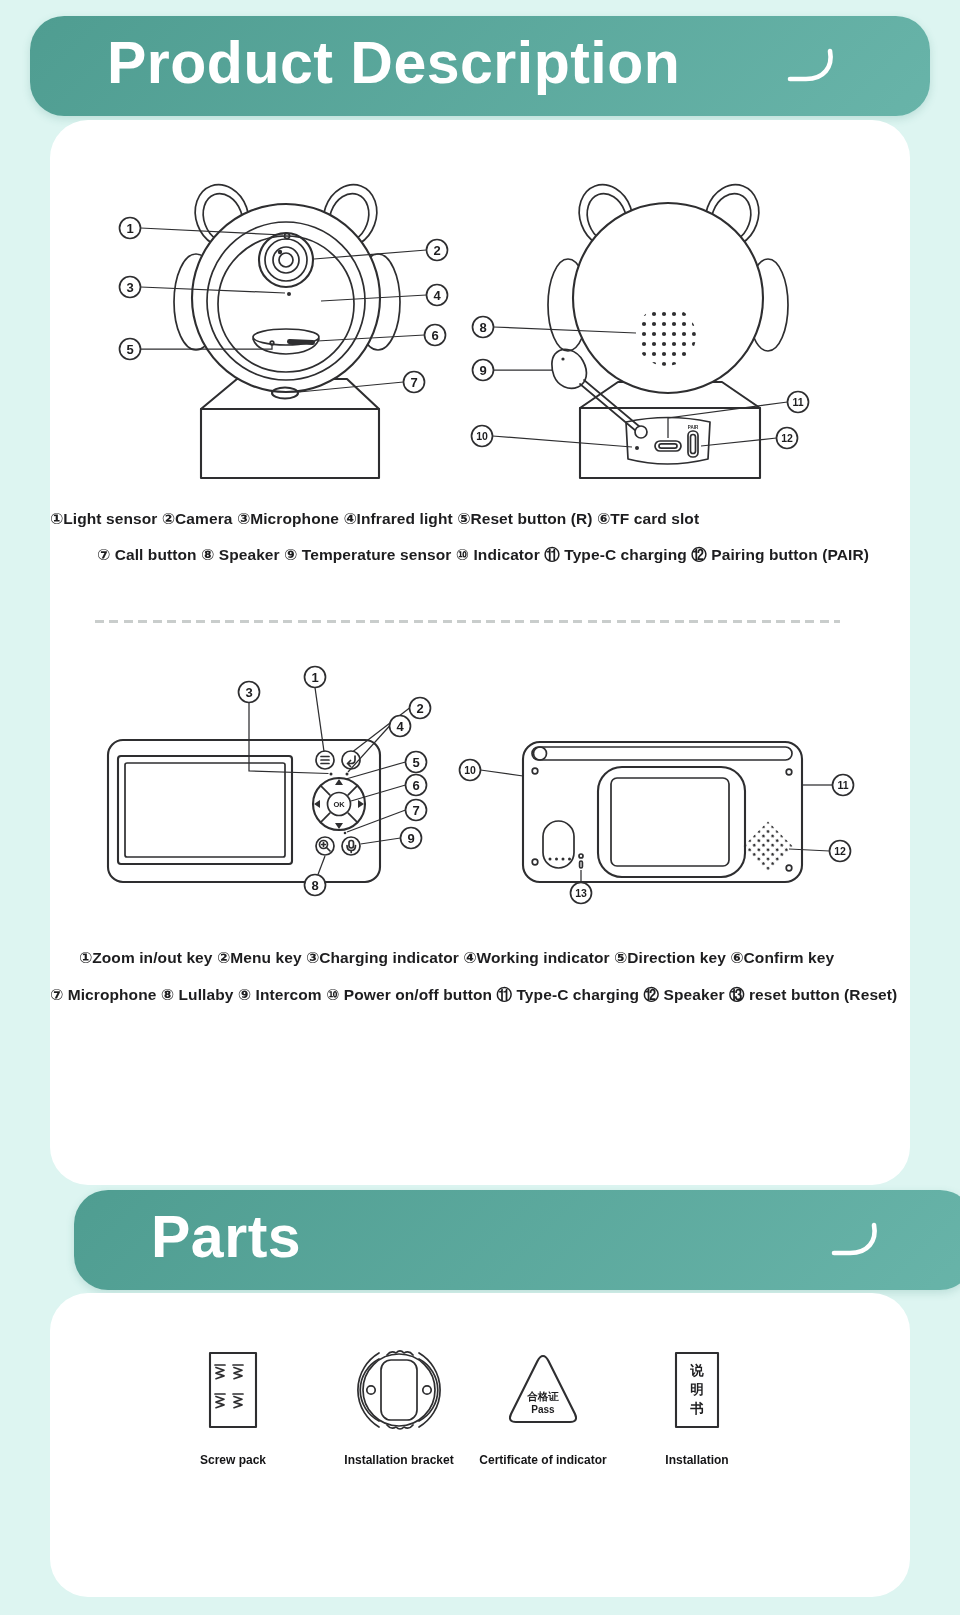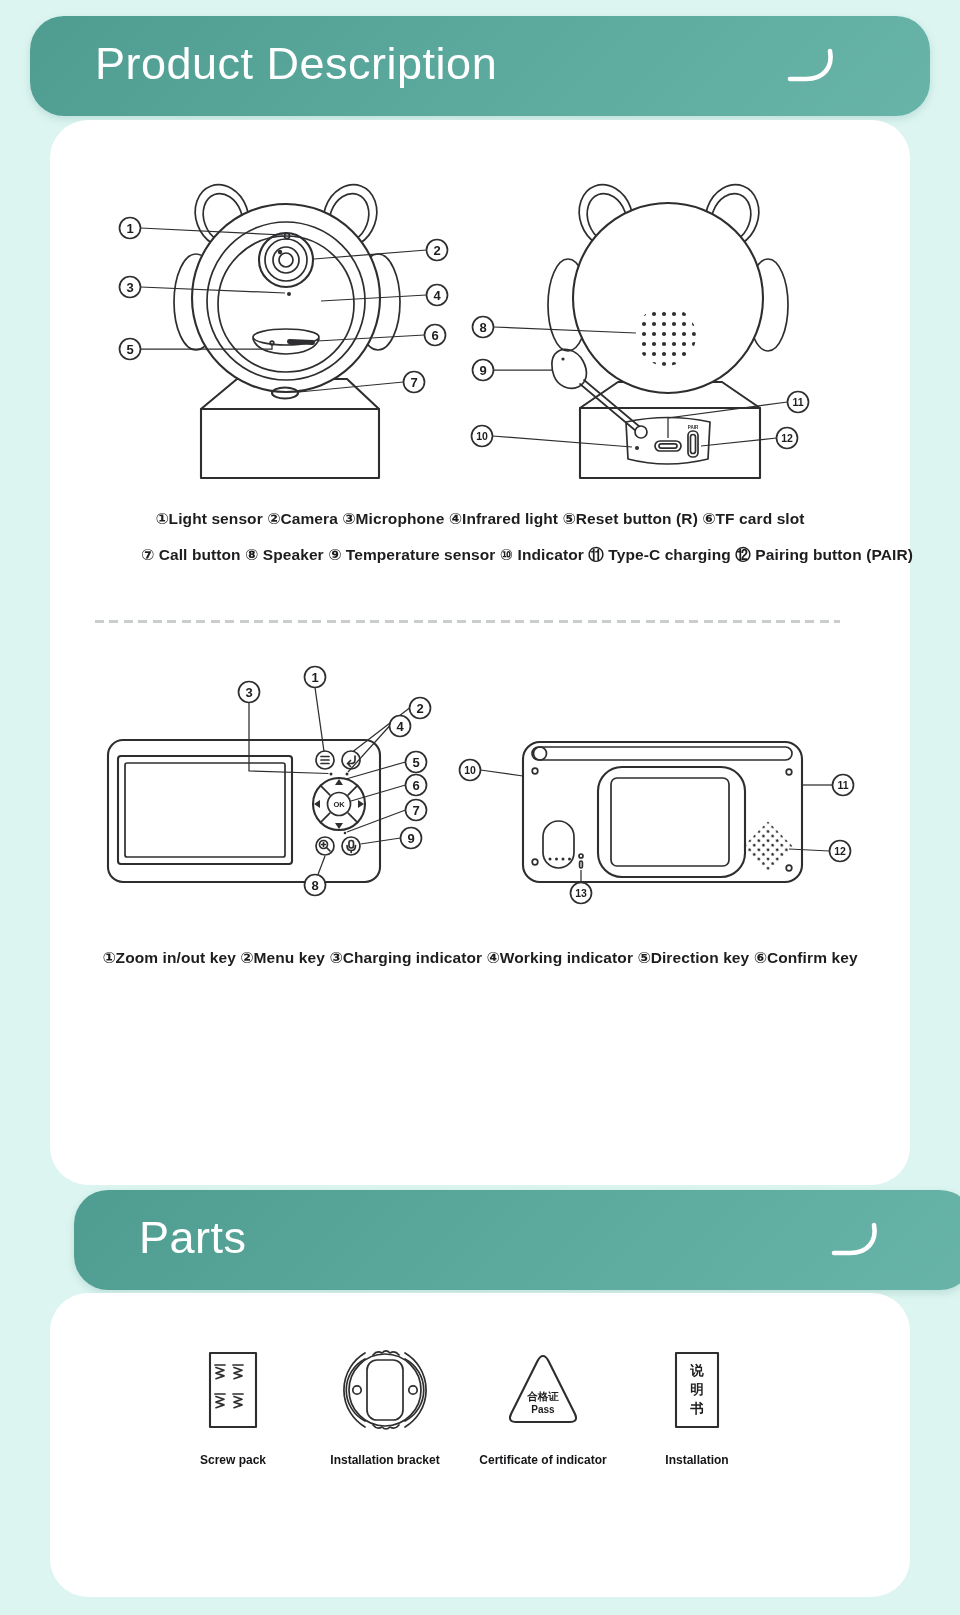--- a/index.html
+++ b/index.html
@@ -1,33 +1,33 @@
 <!DOCTYPE html>
 <html><head>
 <meta charset="utf-8">
 <style>
   html,body{margin:0;padding:0;}
   body{width:960px;height:1615px;background:#ddf5f1;font-family:"Liberation Sans","DejaVu Sans",sans-serif;}
   .page{position:relative;width:960px;height:1615px;background:#ddf5f1;overflow:hidden;}
   .banner{position:absolute;left:30px;width:900px;height:100px;border-radius:34px;
           background:linear-gradient(135deg,#4f9d91,#68b4a9);box-shadow:0 3px 8px rgba(40,120,110,.18);}
   #banner1{top:16px;} #banner2{top:1190px;margin-left:44px;}
-  .banner .title{position:absolute;left:65px;top:50%;transform:translateY(-54%);color:#fff;
-          font-size:45px;font-weight:400;letter-spacing:.5px;white-space:nowrap;}
+  .banner .title{position:absolute;left:77px;top:50%;transform:translateY(-54%);color:#fff;
+          font-size:59px;font-weight:700;letter-spacing:.5px;white-space:nowrap;}
   .banner svg.curve{position:absolute;right:92px;top:32px;}
   .card{position:absolute;left:50px;width:860px;background:#fff;border-radius:38px;}
   #card1{top:120px;height:1065px;} #card2{top:1293px;height:304px;}
-  .caption{position:absolute;left:0;width:100%;text-align:center;font-size:15.5px;font-weight:600;
+  .caption{position:absolute;left:0;width:100%;font-size:15.5px;font-weight:600;
           color:#1d1d1f;letter-spacing:.1px;line-height:20px;}
-  .cap1{top:389px;} .cap2{top:425px;margin-left:47px;} .cap3{top:828px;} .cap4{top:865px;}
+  .cap1{top:389px;} .cap2{top:425px;margin-left:47px;} .cap3{top:828px;padding-left:29px;} .cap4{top:865px;}
   .divider{position:absolute;left:45px;top:500px;width:745px;height:3px;
           background:repeating-linear-gradient(90deg,#c9cdcc 0 9px,transparent 9px 14.5px);}
   .diagram{position:absolute;}
   .part-item{position:absolute;top:55px;width:190px;text-align:center;}
-  .pi1{left:88px;} .pi2{left:240px;} .pi3{left:398px;} .pi4{left:552px;}
+  .pi1{left:88px;} .pi2{left:254px;} .pi3{left:398px;} .pi4{left:552px;}
   .part-label{margin-top:14px;font-size:12px;font-weight:600;color:#141416;line-height:20px;}
   .ln{fill:none;stroke:#2e2e30;stroke-width:1.7;stroke-linecap:round;stroke-linejoin:round;}
   .b2{stroke-width:2.1;}
   .w{fill:#fff;}
   .fd{fill:#2e2e30;stroke:none;}
   .ld{fill:none;stroke:#2e2e30;stroke-width:1.25;}
   text.cs{font-family:"Liberation Sans","DejaVu Sans",sans-serif;font-weight:600;font-size:13px;fill:#1d1d1f;}
   text.cs2{font-size:10.5px;}
   text.t{font-family:"Liberation Sans","DejaVu Sans",sans-serif;fill:#1d1d1f;}
 </style>
@@ -341,20 +341,21 @@
           <circle class="ln w" cx="385" cy="161" r="10.5"></circle>
           <text class="cs cs2" x="385" y="161" text-anchor="middle" dominant-baseline="central">12</text>
         </g>
       <g>
           <circle class="ln w" cx="126" cy="203" r="10.5"></circle>
           <text class="cs cs2" x="126" y="203" text-anchor="middle" dominant-baseline="central">13</text>
         </g>
     </svg>
 
     <div class="caption cap3">①Zoom in/out key ②Menu key ③Charging indicator ④Working indicator ⑤Direction key ⑥Confirm key</div>
+    <div class="caption cap4">⑦ Microphone ⑧ Lullaby ⑨ Intercom ⑩ Power on/off button ⑪ Type-C charging ⑫ Speaker ⑬ reset button (Reset)</div>
   </div>
 
   <div class="banner" id="banner2">
     <span class="title">Parts</span>
     <svg class="curve" width="54" height="40" viewBox="0 0 54 40">
       <path d="M46,3 C49,19 40,31 22,31 L6,31" fill="none" stroke="#ffffff" stroke-width="4.6" stroke-linecap="round"></path>
     </svg>
   </div>
 
   <div class="card" id="card2">

